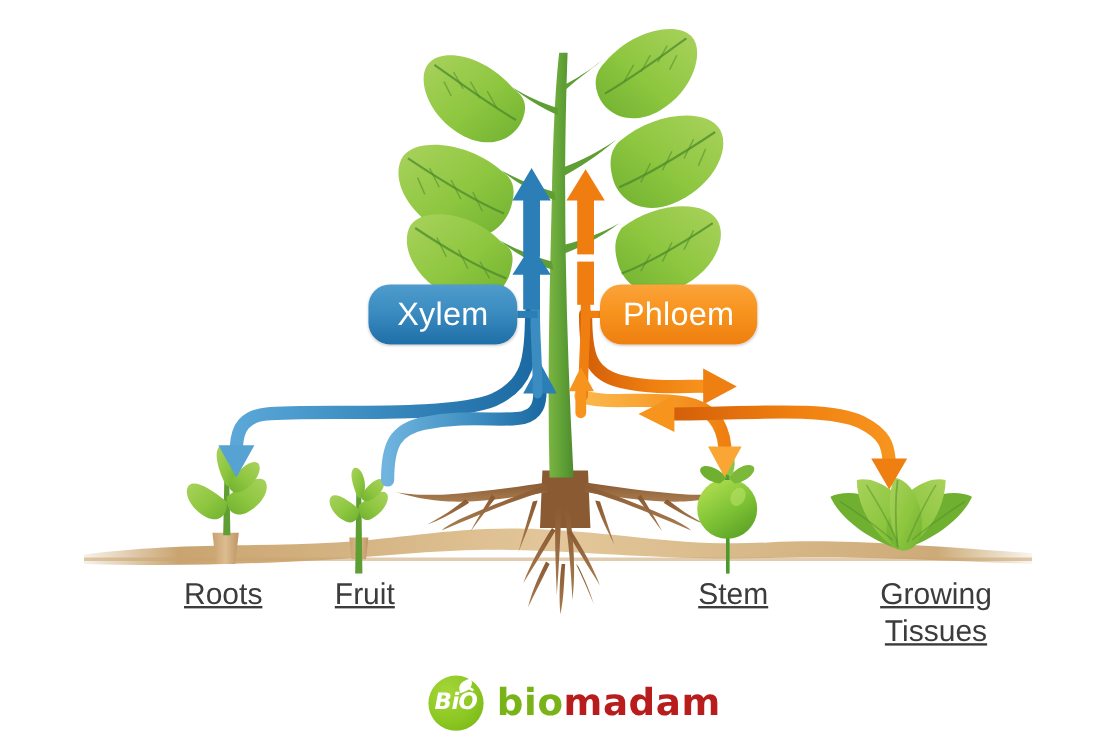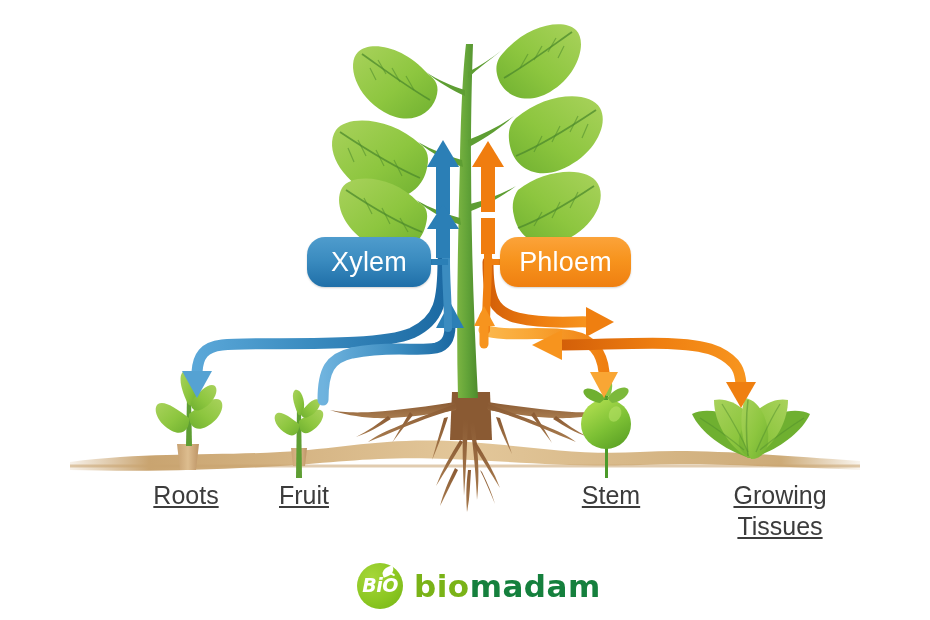--- a/index.html
+++ b/index.html
@@ -56,21 +56,21 @@
     position:absolute;right:9px;top:4px;width:12px;height:9px;
     background:#fff;border-radius:70% 0 70% 0;transform:rotate(-18deg);
   }
   #logo-mark .leaf-stalk{
     position:absolute;right:8px;top:10px;width:6px;height:2px;background:#fff;
     transform:rotate(28deg);border-radius:2px;
   }
   .wordmark{font-size:31px;font-weight:bold;letter-spacing:.5px;
     font-family:"DejaVu Sans",sans-serif;}
   .wm-bio{color:#7ab317;}
-  .wm-madam{color:#15803d;}
+  .wm-madam{color:#b91c1c;}
 </style>
 </head>
 <body>
 
 <div id="stage">
 
   <svg class="canvas" viewBox="0 0 930 620">
     <defs>
       <linearGradient id="gLeaf" x1="0" y1="0" x2="1" y2="1">
         <stop offset="0%" stop-color="#a9d25c"></stop>

